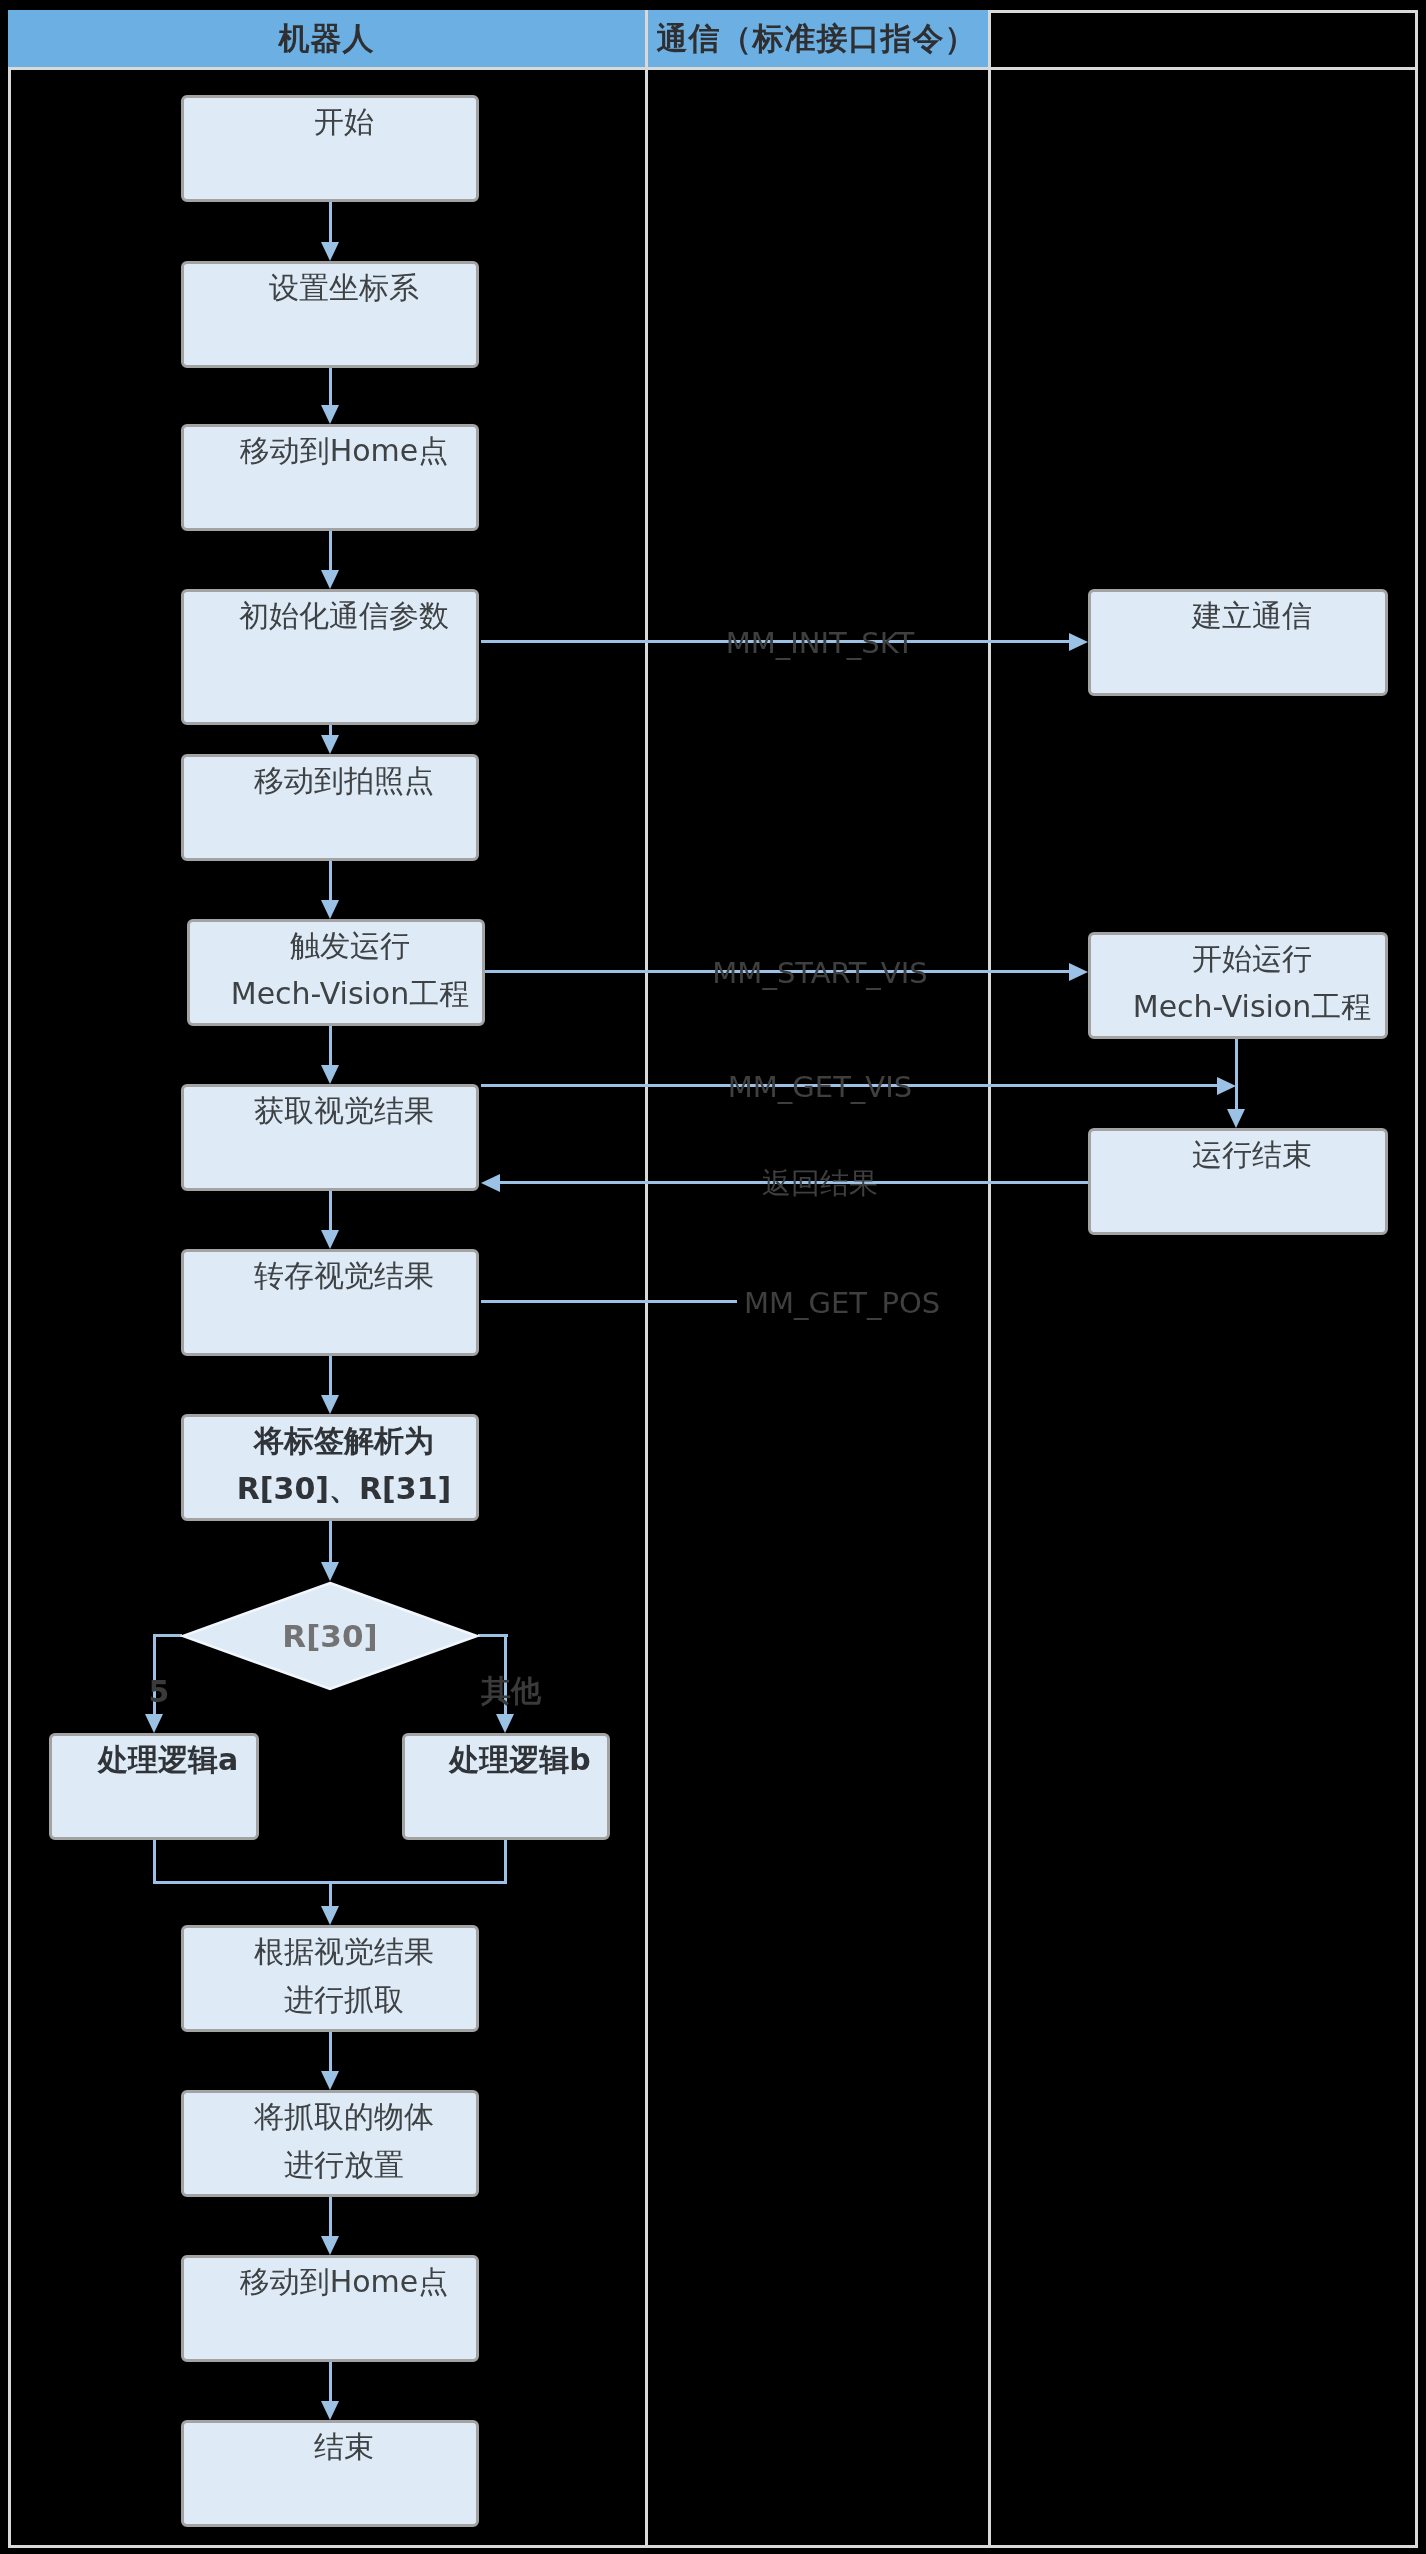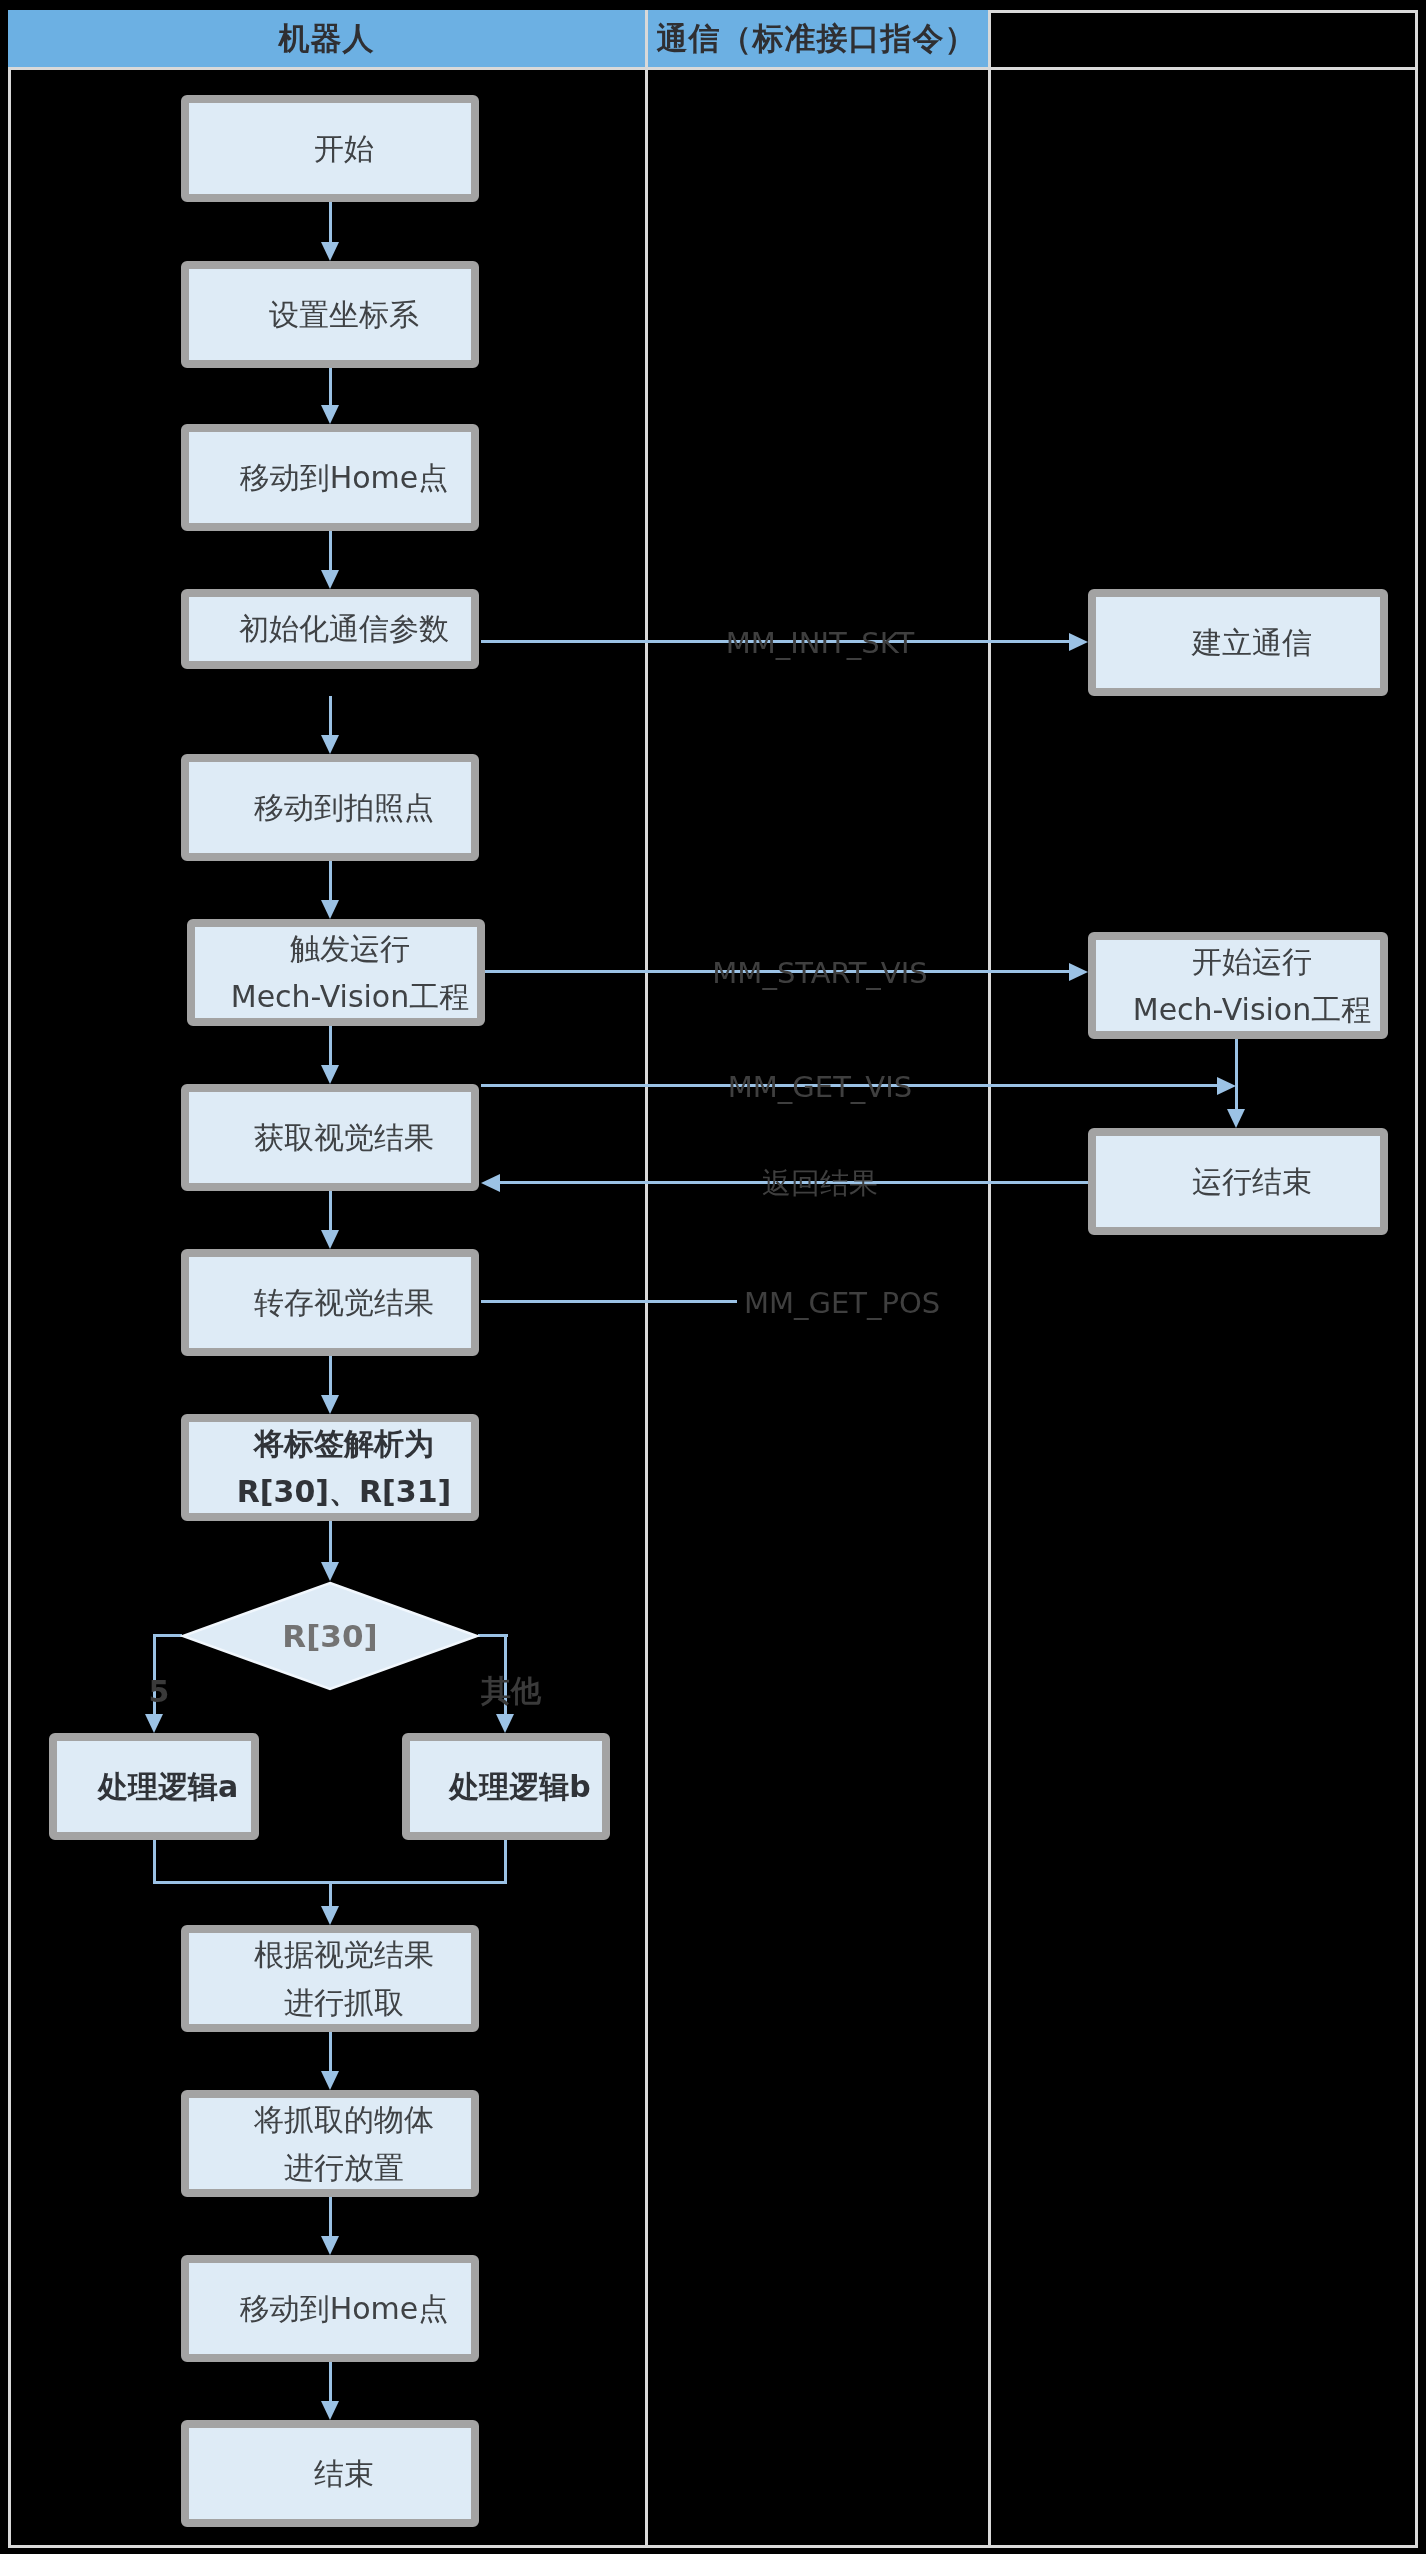--- a/index.html
+++ b/index.html
@@ -9,22 +9,22 @@
   }
   .frame{position:absolute;left:8px;top:10px;width:1404px;height:2532px;border:3px solid #D9D9D9;}
   .lane-divider{position:absolute;top:10px;width:3px;height:2538px;background:#D9D9D9;}
   .header-line{position:absolute;left:8px;top:67px;width:1410px;height:3px;background:#D9D9D9;}
   .header-cell{
     position:absolute;top:10px;height:57px;background:#6CB0E3;
     display:flex;align-items:center;justify-content:center;
     font-size:31px;font-weight:bold;color:#2F2F32;letter-spacing:1px;
   }
   .node{
-    position:absolute;box-sizing:border-box;background:#DEEBF6;border:8px solid #a3a3a3;
-    border-radius:6px;display:flex;flex-direction:column;align-items:center;justify-content:center;
+    position:absolute;box-sizing:border-box;background:#DEEBF6;border:3px solid #a3a3a3;
+    border-radius:6px;display:flex;flex-direction:column;align-items:center;
     font-size:30px;line-height:48px;color:#3F4245;text-align:center;z-index:4;padding-left:28px;
   }
   .node.bold{font-weight:bold;color:#303338;}
   .vline{position:absolute;width:3px;background:#9BC2E5;z-index:2;}
   .hline{position:absolute;height:3px;background:#9BC2E5;z-index:2;}
   .arr-down{position:absolute;width:0;height:0;border-left:9px solid transparent;border-right:9px solid transparent;border-top:19px solid #9BC2E5;z-index:2;}
   .arr-right{position:absolute;width:0;height:0;border-top:9px solid transparent;border-bottom:9px solid transparent;border-left:19px solid #9BC2E5;z-index:2;}
   .arr-left{position:absolute;width:0;height:0;border-top:9px solid transparent;border-bottom:9px solid transparent;border-right:19px solid #9BC2E5;z-index:2;}
   .alabel{
     position:absolute;transform:translate(-50%,-50%);white-space:nowrap;
@@ -122,21 +122,21 @@
 
   <div class="node" style="left:181px;top:95px;width:298px;height:107px;">
     <span>开始</span>
   </div>
   <div class="node" style="left:181px;top:261px;width:298px;height:107px;">
     <span>设置坐标系</span>
   </div>
   <div class="node" style="left:181px;top:424px;width:298px;height:107px;">
     <span>移动到Home点</span>
   </div>
-  <div class="node" style="left:181px;top:589px;width:298px;height:80px;">
+  <div class="node" style="left:181px;top:589px;width:298px;height:136px;">
     <span>初始化通信参数</span>
   </div>
   <div class="node" style="left:181px;top:754px;width:298px;height:107px;">
     <span>移动到拍照点</span>
   </div>
   <div class="node" style="left:187px;top:919px;width:298px;height:107px;">
     <span>触发运行</span>
     <span>Mech-Vision工程</span>
   </div>
   <div class="node" style="left:181px;top:1084px;width:298px;height:107px;">

